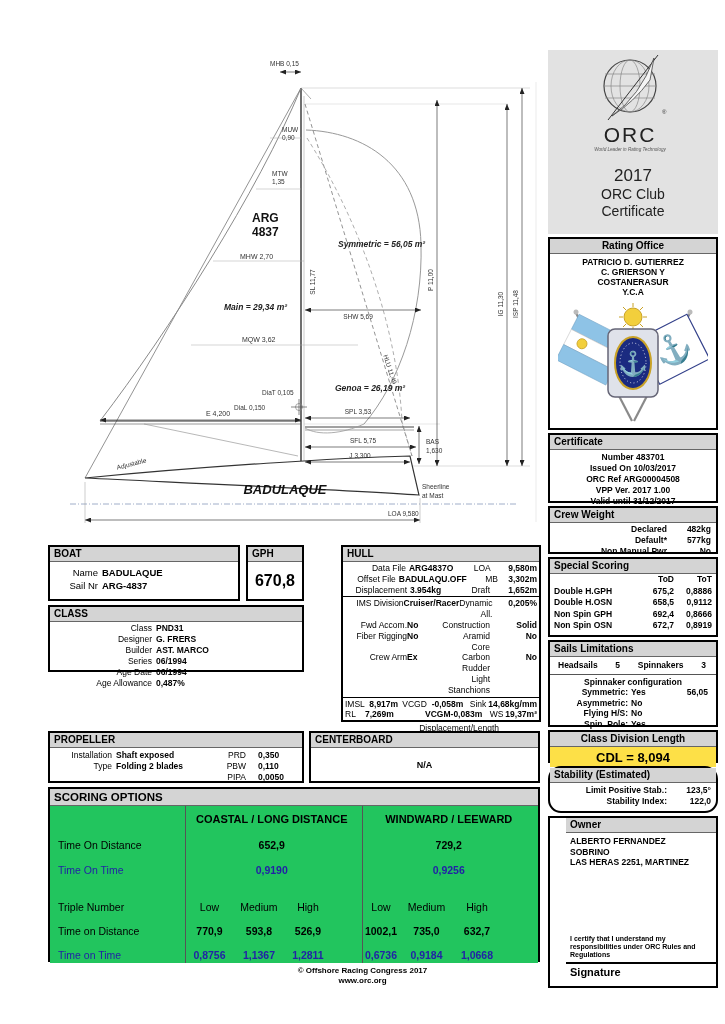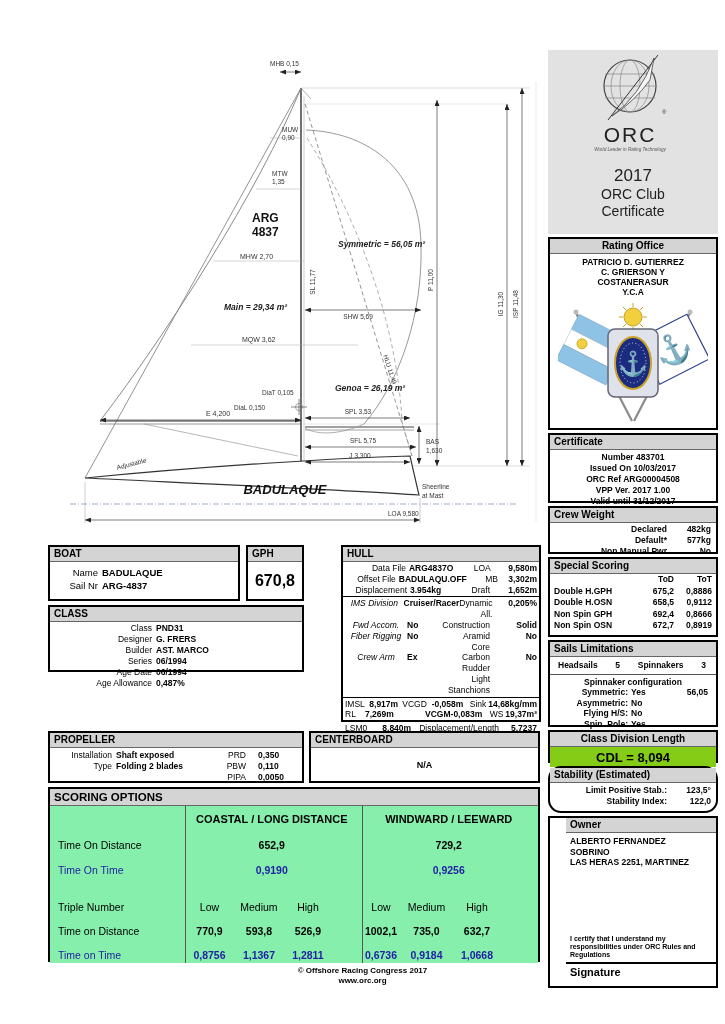--- a/index.html
+++ b/index.html
@@ -24,44 +24,44 @@
   .logo-panel{background:#e2e2e2;text-align:center;}
   .brand-year{font-size:17px;color:#222;margin-top:8px;}
   .brand-line{font-size:14px;color:#222;line-height:17px;}
   .ro-line{font-size:8.5px;font-weight:bold;text-align:center;line-height:10px;}
   .sl-top{display:flex;justify-content:space-between;padding:3px 10px 4px 8px;font-size:8.5px;font-weight:bold;border-bottom:1px solid #555;}
   .sl-cfg-t{font-size:8.5px;font-weight:bold;text-align:center;padding-top:2px;}
   .sl-r{display:flex;font-size:8.5px;font-weight:bold;line-height:10.5px;}
   .sl-r .l{width:78px;text-align:right;}
   .sl-r .v{width:30px;padding-left:3px;}
   .sl-r .x{flex:1;text-align:right;padding-right:8px;}
-  .cdl-body{background:#84cc16;font-size:13px;font-weight:bold;text-align:center;padding:3px 0 2px 0;}
+  .cdl-body{background:#fde047;font-size:13px;font-weight:bold;text-align:center;padding:3px 0 2px 0;}
   .owner{display:flex;flex-direction:column;padding-left:16px;}
   .owner-lines{padding:3px 4px;font-size:8.5px;font-weight:bold;line-height:10.5px;}
   .owner-cert{margin-top:auto;font-size:7px;font-weight:bold;line-height:8px;padding:2px 4px 3px 4px;}
   .owner-sig{border-top:2px solid #000;font-weight:bold;font-size:11px;padding:2px 4px;height:18px;}
   
   .hsec{border-bottom:1px solid #000;padding:1px 2px;}
   .hsec.last{border-bottom:none;}
   .h4{display:flex;font-size:8.5px;line-height:10.8px;}
   .h4 .a{width:62px;text-align:right;padding-right:3px;}
   .h4 .b{flex:1;font-weight:bold;}
   .h4 .c{width:38px;text-align:right;padding-right:3px;}
   .h4 .d{width:44px;text-align:right;font-weight:bold;}
-  .h4 .a2{width:62px;text-align:center;font-style:italic;}
+  .h4 .a2{width:62px;text-align:right;}
   .h4 .c2{flex:1;text-align:right;padding-right:3px;}
-  .h6{display:flex;font-size:8.5px;line-height:10.8px;}
+  .h6{display:flex;font-size:8.5px;line-height:10.8px;align-items:center;}
   .h6 .a{width:28px;}
   .h6 .b{width:46px;text-align:right;font-weight:bold;}
   .h6 .c{width:40px;text-align:right;padding-right:2px;}
   .h6 .d{width:48px;text-align:right;font-weight:bold;}
   .h6 .e{width:32px;text-align:right;padding-right:2px;}
   .h6 .f{flex:1;text-align:right;font-weight:bold;}
   
-  .sc-body{position:relative;background:#86efac;height:157px;}
+  .sc-body{position:relative;background:#22c55e;height:157px;}
   .vline{position:absolute;top:0;bottom:0;width:1px;background:#555;}
   .srow{display:flex;align-items:center;}
   .sc-lab{width:135px;padding-left:8px;font-size:10.5px;box-sizing:border-box;}
   .grp{width:177px;display:flex;justify-content:center;align-items:center;}
   .grp2{width:180px;display:flex;justify-content:center;align-items:center;}
   .ghead{font-weight:bold;font-size:11px;}
   .bval{font-weight:bold;font-size:10.5px;}
   .blue{color:#2222a6;}
   .grp3{width:177px;display:flex;font-size:10.5px;}
   .grp3.w{width:180px;}

